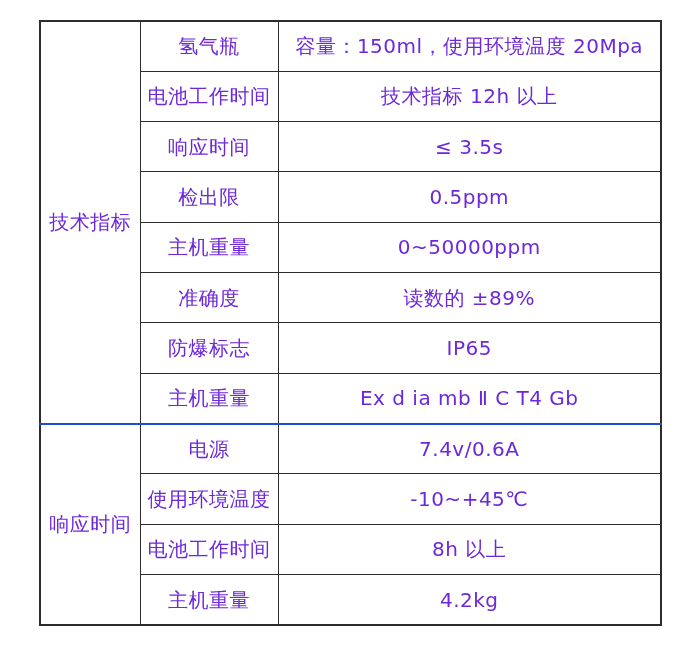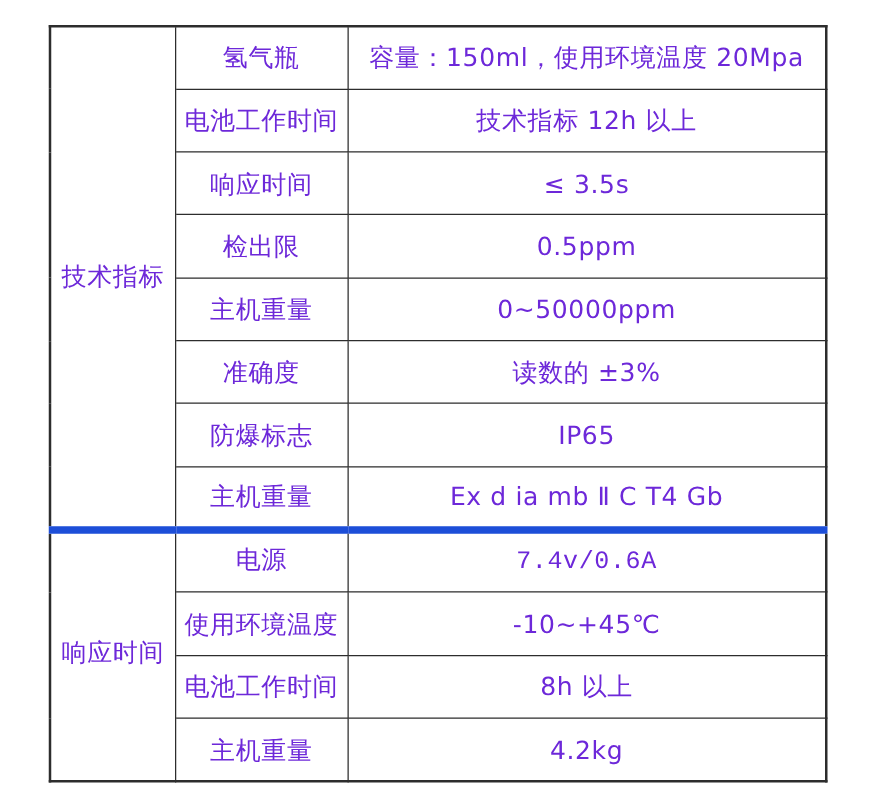--- a/index.html
+++ b/index.html
@@ -34,21 +34,21 @@
     font-size: 20px;
     line-height: 1.2;
     color: #6d28d9;
     padding: 2px 4px;
     letter-spacing: 0.5px;
     white-space: nowrap;
     overflow: hidden;
   }
   table.spec-table tr { height: 50px; }
   
-  table.spec-table tr.section-start td { border-top: 6px solid #1d4ed8; font-family: Liberation Mono, monospace; }
+  table.spec-table tr.section-start td { border-top: 2px solid #1d4ed8; }
   td.cat { letter-spacing: 1px; }
 </style>
 </head>
 <body>
 
 <div class="page">
   <table class="spec-table">
     <colgroup>
       <col style="width:100px">
       <col style="width:138px">
@@ -71,21 +71,21 @@
       <tr>
         <td class="param">检出限</td>
         <td class="val">0.5ppm</td>
       </tr>
       <tr>
         <td class="param">主机重量</td>
         <td class="val">0~50000ppm</td>
       </tr>
       <tr>
         <td class="param">准确度</td>
-        <td class="val">读数的 ±3%</td>
+        <td class="val">读数的 ±89%</td>
       </tr>
       <tr>
         <td class="param">防爆标志</td>
         <td class="val">IP65</td>
       </tr>
       <tr>
         <td class="param">主机重量</td>
         <td class="val">Ex d ia mb Ⅱ C T4 Gb</td>
       </tr>
       <tr class="section-start">

